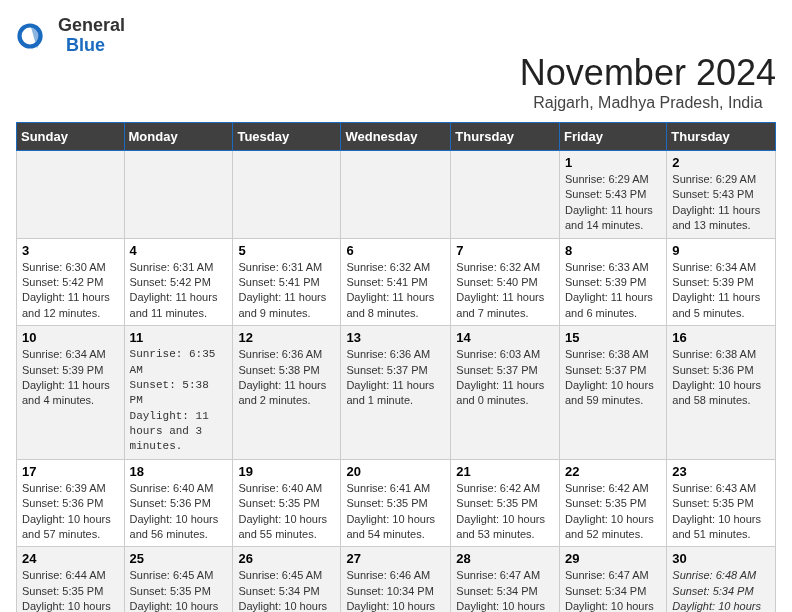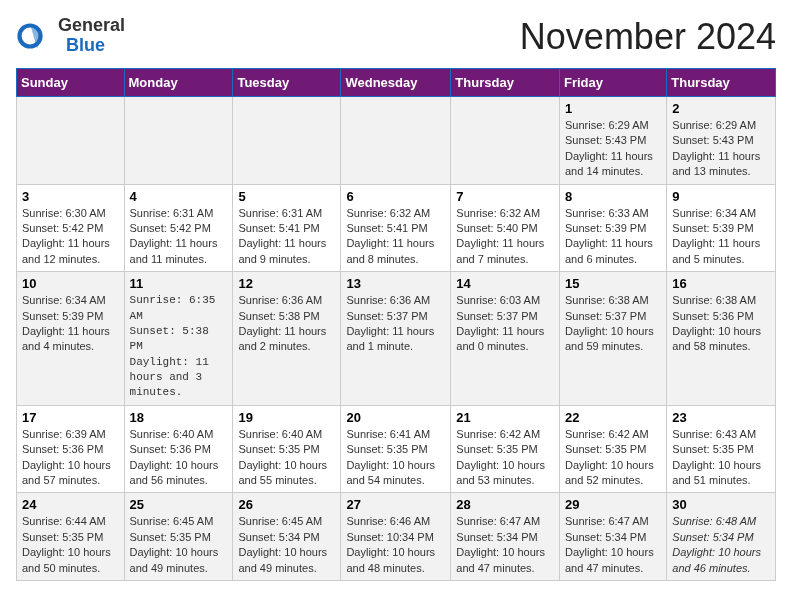--- a/index.html
+++ b/index.html
@@ -27,37 +27,38 @@
       line-height: 1.1;
     }
     .logo-general { color: #333; }
     .logo-blue { color: #1a6bbf; margin-left: 8px; }
     .logo-icon {
       width: 28px;
       height: 28px;
     }
     .title-area {
       text-align: center;
+      margin-top: 36px;
     }
     .month-title {
       font-size: 36px;
       font-weight: normal;
       color: #222;
     }
     .subtitle {
       font-size: 16px;
       color: #444;
     }
     table {
       width: 100%;
       border-collapse: collapse;
       font-size: 11px;
     }
     thead tr th {
-      background-color: #701a75;
+      background-color: #404040;
       color: #fff;
       padding: 6px 4px;
       text-align: left;
       font-size: 13px;
       font-weight: bold;
       border: 1px solid #1a6bbf;
     }
     tbody tr td {
       border: 1px solid #ccc;
       vertical-align: top;
@@ -95,20 +96,21 @@
       <circle cx="20" cy="20" r="12" fill="white"></circle>
       <polygon points="20,2 38,20 30,38" fill="#1a6bbf" opacity="0.5"></polygon>
     </svg>
     <div class="logo-text">
       <span class="logo-general">General</span><br>
       <span class="logo-blue">Blue</span>
     </div>
   </div>
   <div class="title-area">
     <div class="month-title">November 2024</div>
+    <div class="subtitle">Rajgarh, Madhya Pradesh, India</div>
   </div>
 </div>
 
 <table>
   <thead>
     <tr>
     <th>Sunday</th>
         <th>Monday</th>
         <th>Tuesday</th>
         <th>Wednesday</th>

